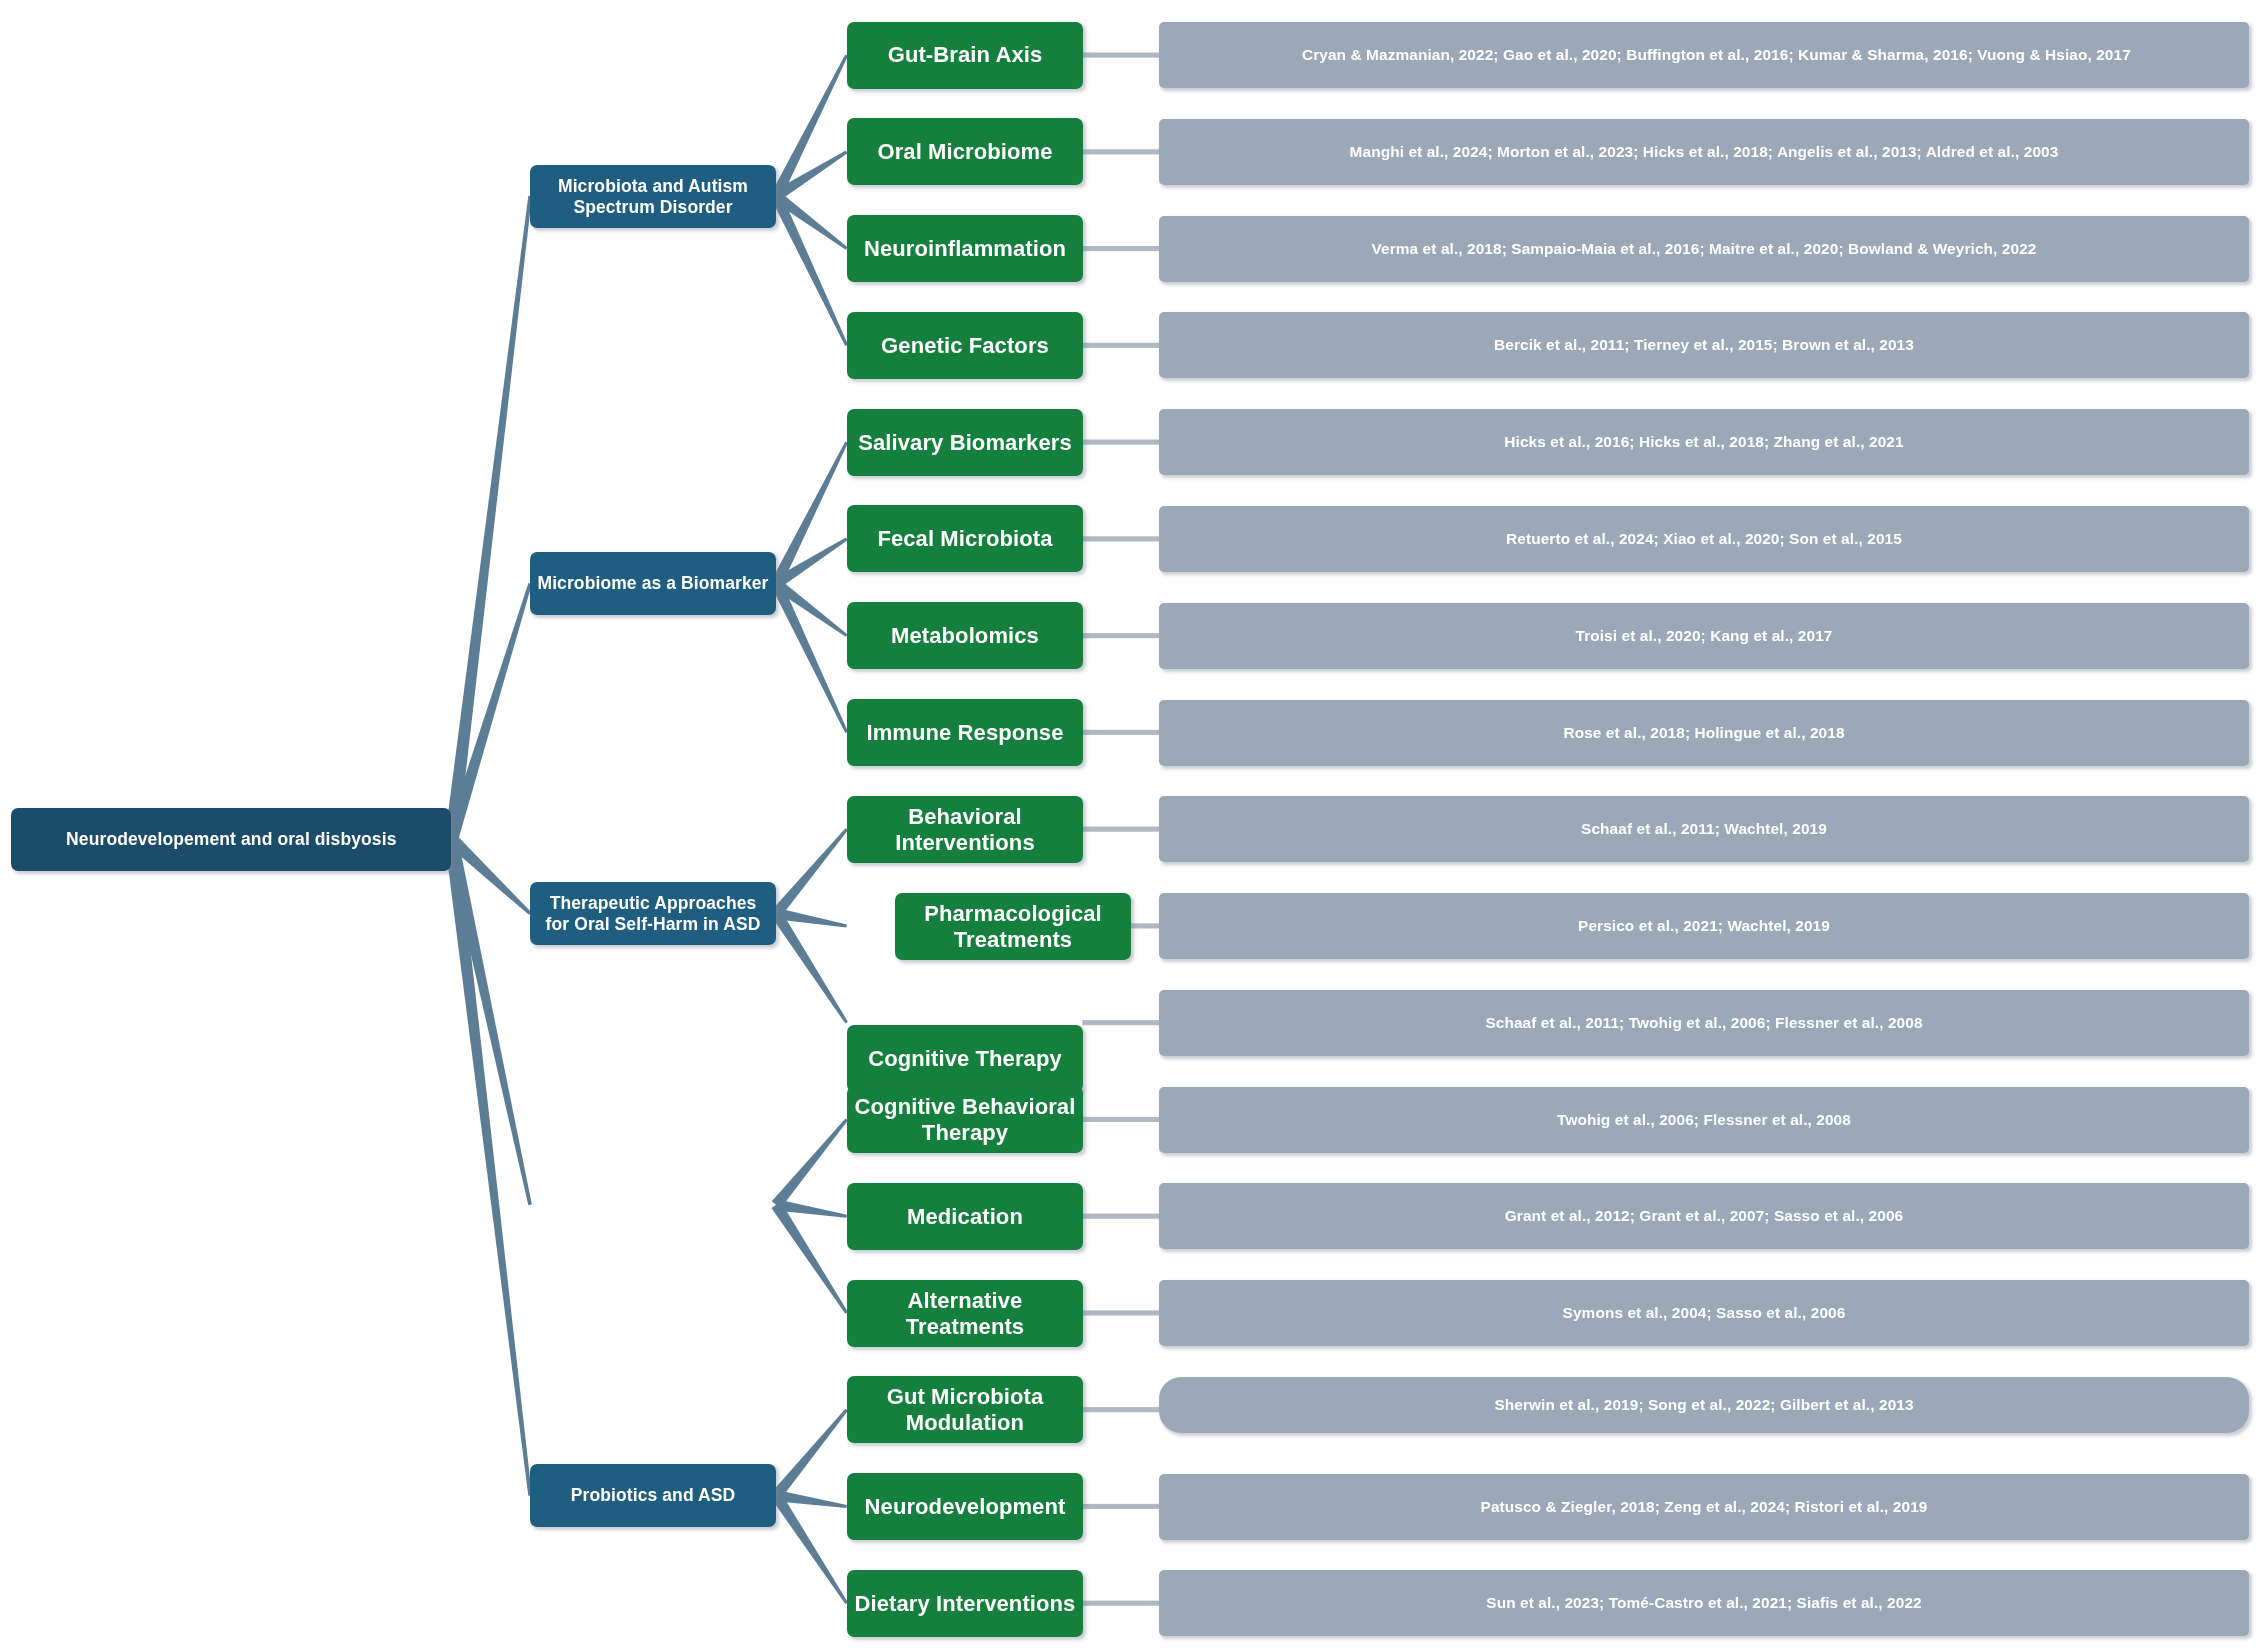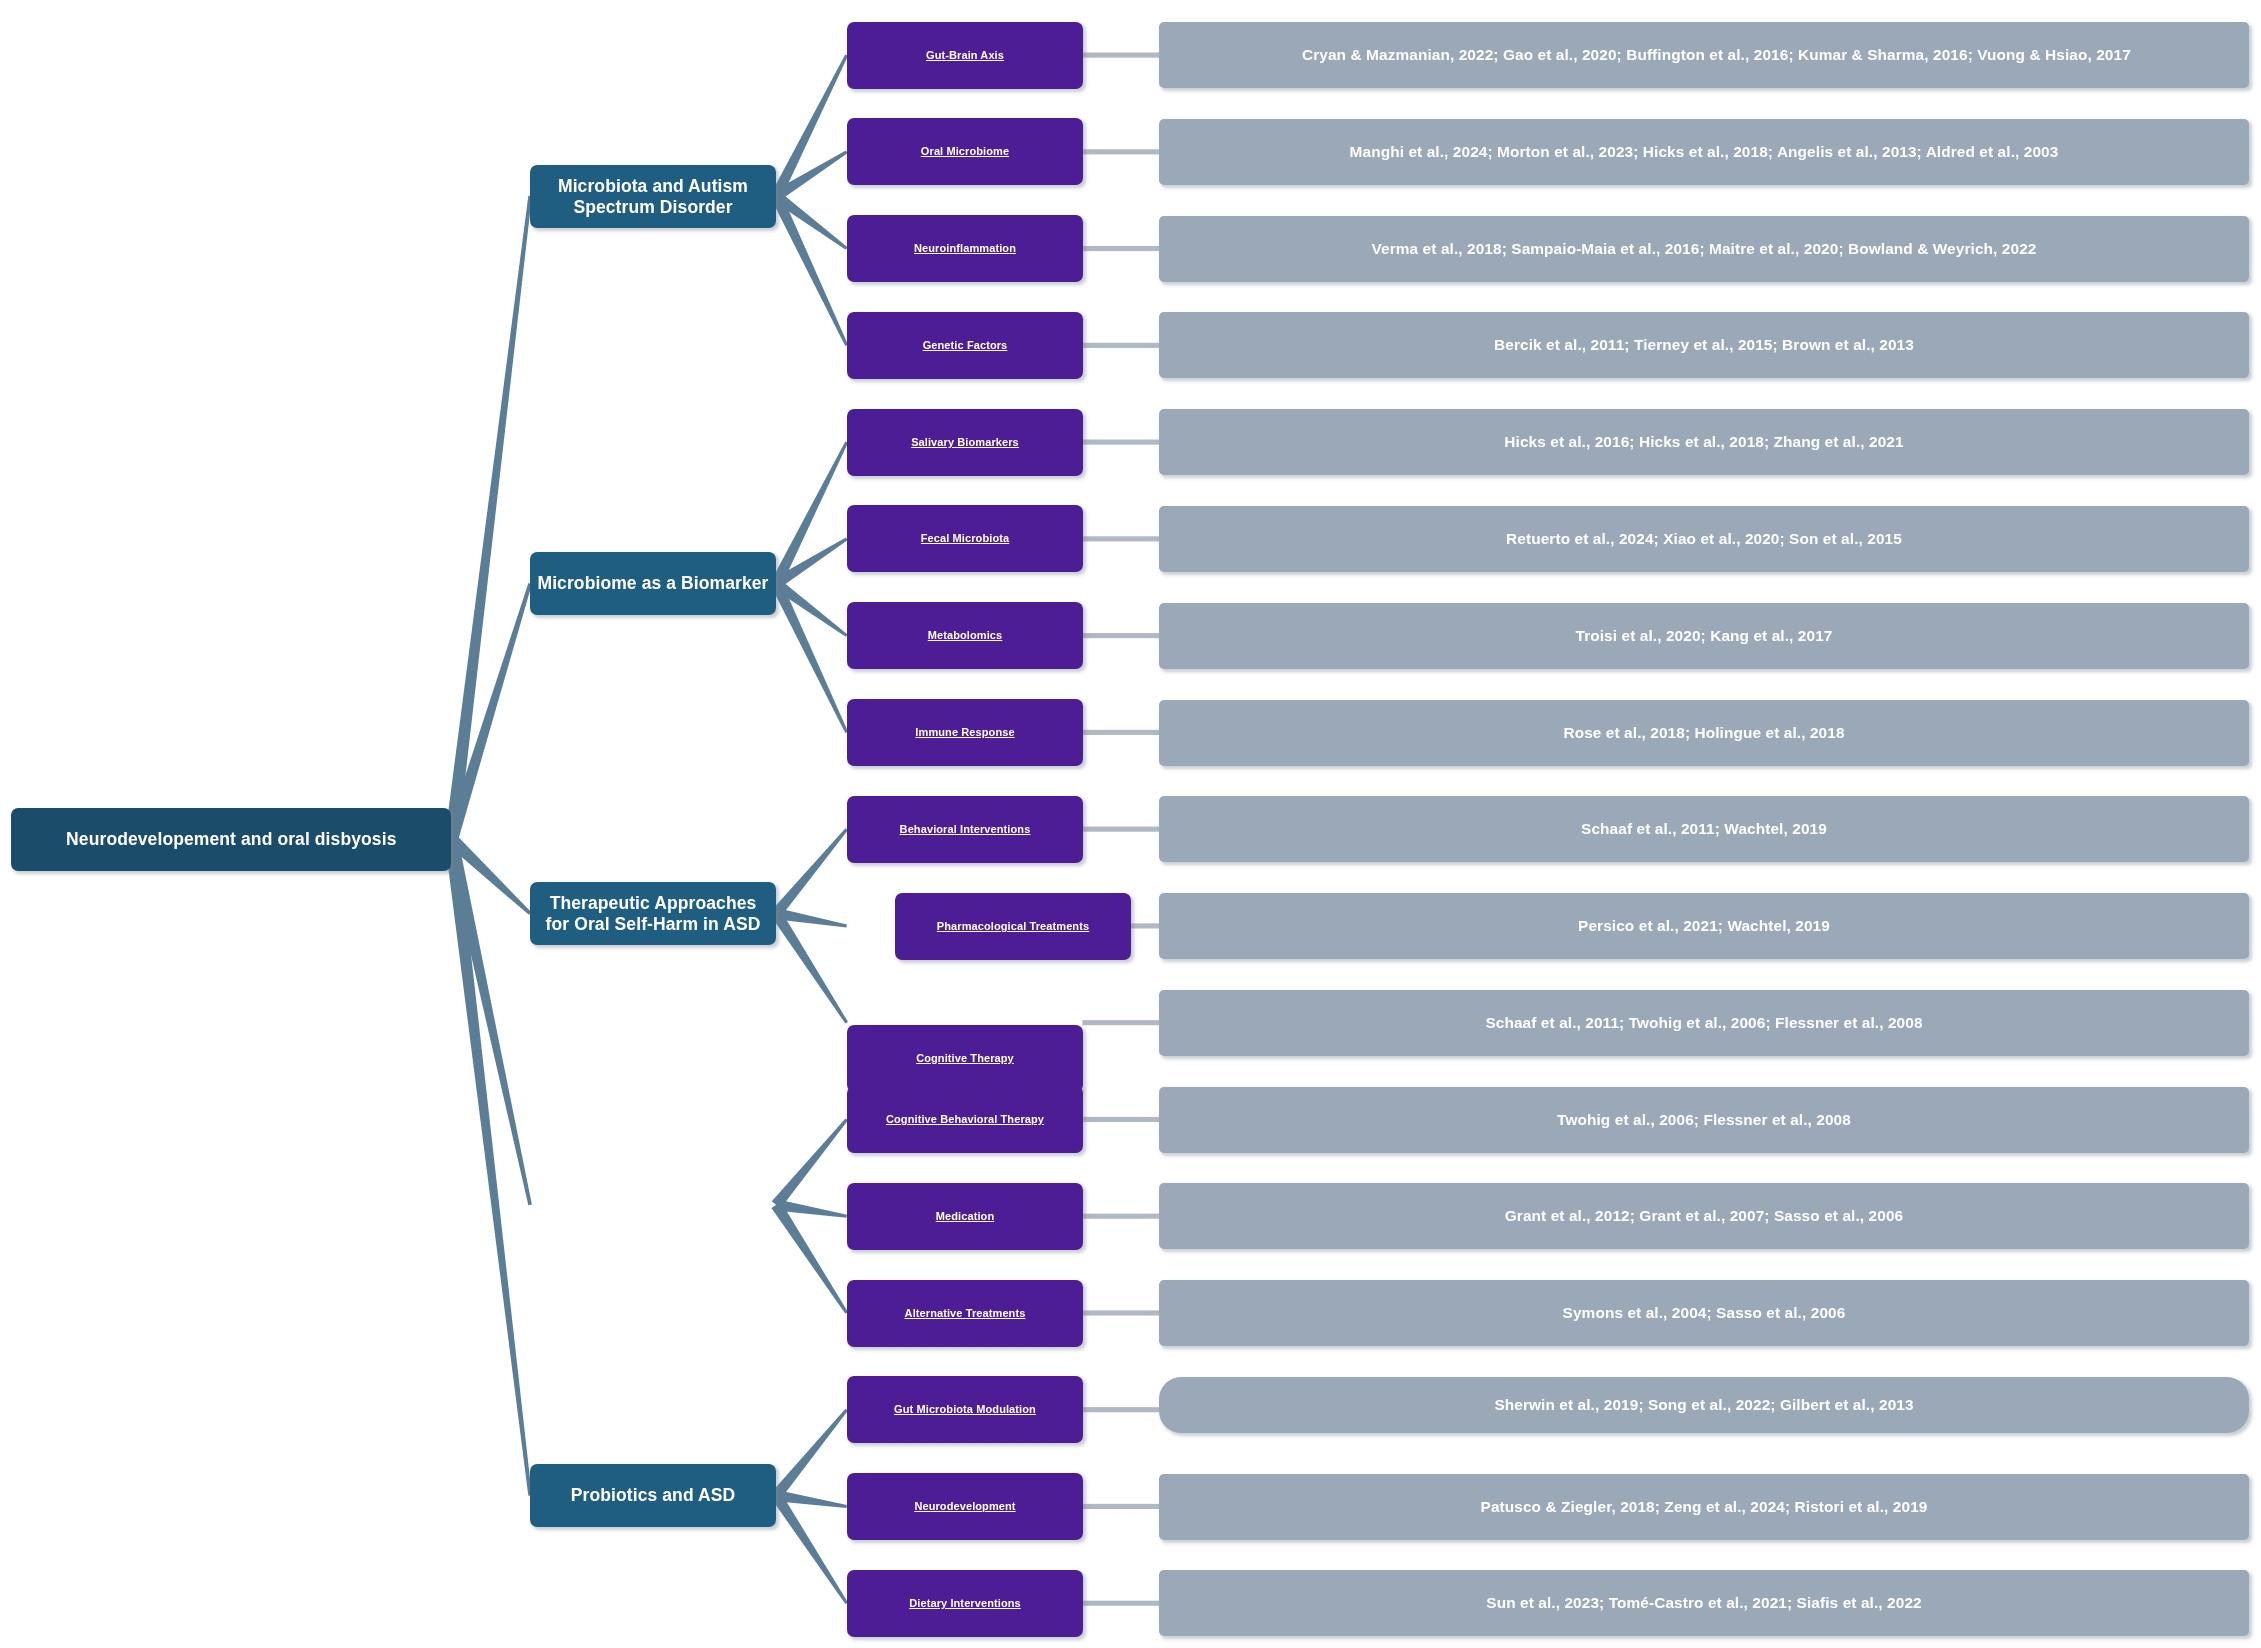--- a/index.html
+++ b/index.html
@@ -40,24 +40,23 @@
     background: #1b4c69;
     font-size: 17.5px;
     letter-spacing: 0.1px;
   }
   .branch-node {
     background: #1f5e80;
     font-size: 17.5px;
     letter-spacing: 0.1px;
   }
   .leaf-node {
-    background: #4c1d95;
-    font-size: 11px;
+    background: #15803d;
+    font-size: 22px;
     letter-spacing: 0.1px;
-    text-decoration: underline;
   }
   .cite-node {
     background: #9aa8b8;
     font-size: 15.4px;
     font-weight: bold;
     border-radius: 5.1px;
     letter-spacing: 0.1px;
   }
 </style>
 </head>

